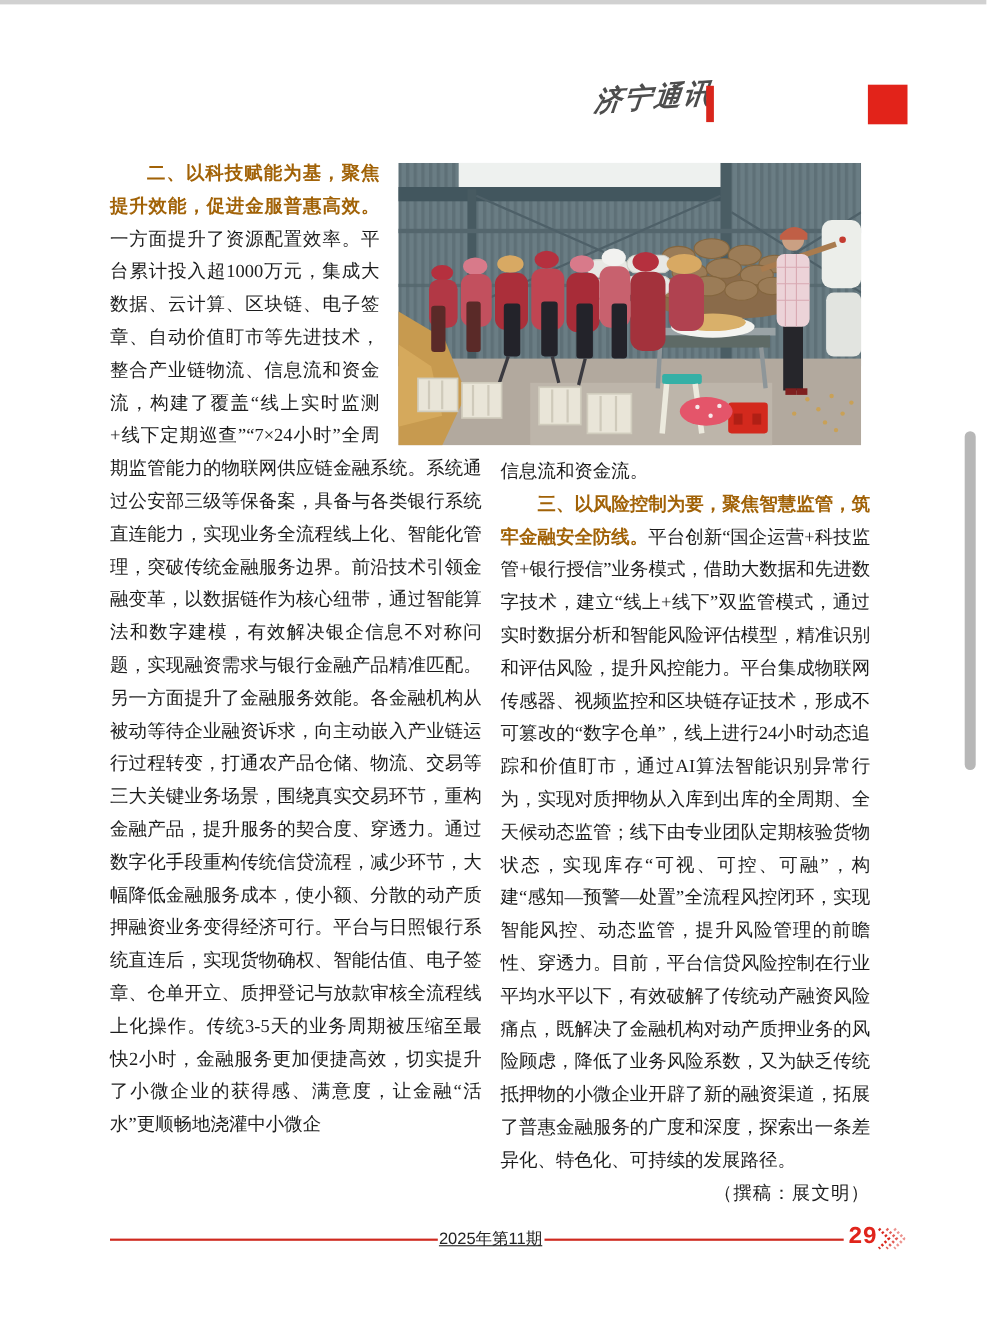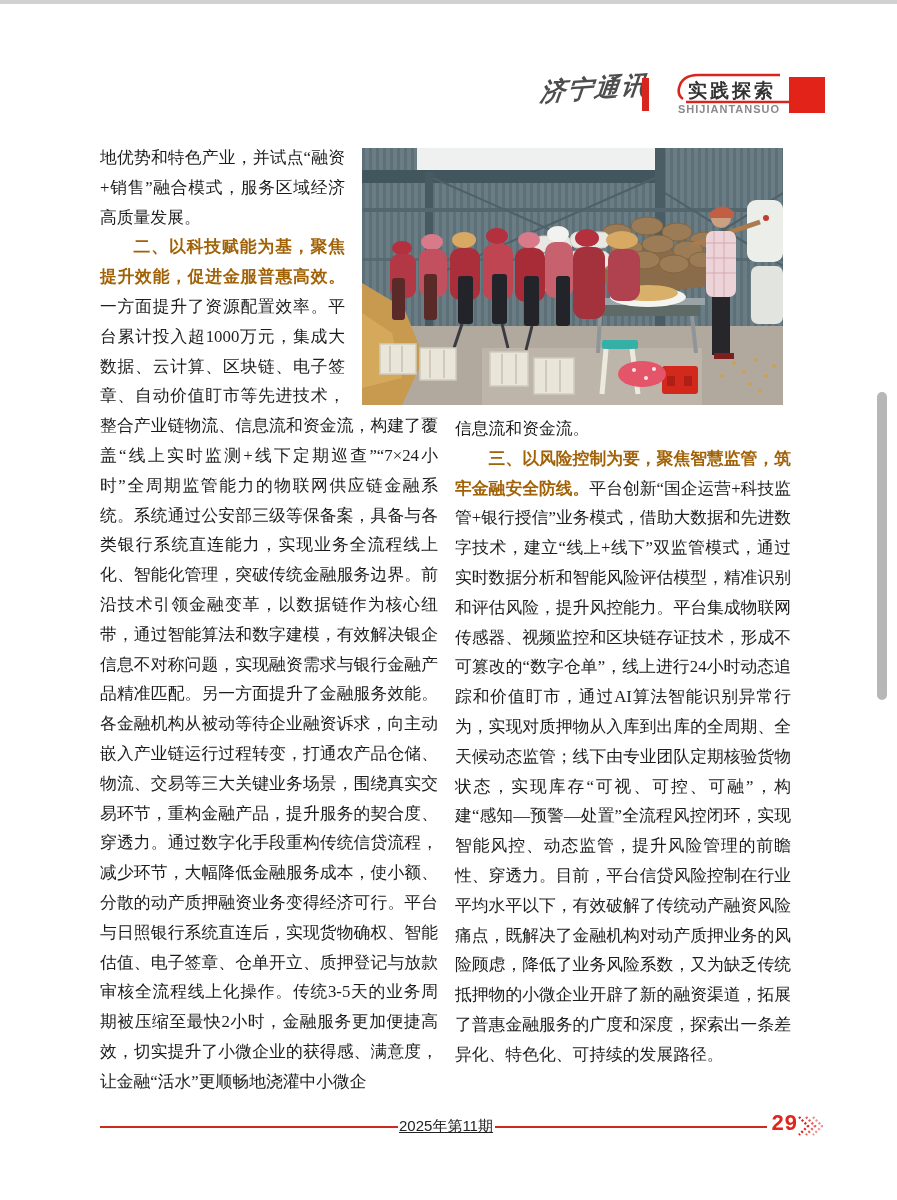--- a/index.html
+++ b/index.html
@@ -50,28 +50,20 @@
 </head>
 <body>
 
 <div class="page">
 
   <div class="top-strip"></div>
   <div class="scrollbar-thumb"></div>
 
   <div class="masthead">济宁通讯</div>
   <div class="red-bar"></div>
-  <div class="badge">
-    <svg class="badge-swoosh" width="136" height="40" viewBox="0 0 136 40">
-      <path d="M124 5 L42 5 Q26 5 23 18 Q21.5 25 27 29" fill="none" stroke="#d9261c" stroke-width="2.6"></path>
-      <line x1="30" y1="32" x2="136" y2="32" stroke="#d9261c" stroke-width="2.6"></line>
-    </svg>
-    <div class="badge-title">实践探索</div>
-    <div class="badge-sub">SHIJIANTANSUO</div>
-  </div>
   <div class="red-square"></div>
 
   <div class="photo">
     <svg width="421" height="257" viewBox="0 0 421 257">
       <defs>
         <pattern id="corr" width="7" height="10" patternUnits="userSpaceOnUse">
           <rect width="7" height="10" fill="#6a7d84"></rect>
           <rect width="3" height="10" fill="#5e7077"></rect>
         </pattern>
       </defs>
@@ -214,27 +206,27 @@
           <circle cx="412" cy="218" r="2"></circle>
           <circle cx="388" cy="236" r="2"></circle>
         <circle cx="360" cy="228" r="2"></circle>
           <circle cx="398" cy="243" r="2"></circle>
       </g>
     </svg>
   </div>
 
   <div class="col col-left">
     <div class="photo-wrap-spacer"></div>
-    <p><span>地优势和特色产业，并试点“融资+销售”融合模式，服务区域经济高质量发展。</span></p>
     <p class="indent"><span class="lead-bold">二、以科技赋能为基，聚焦提升效能，促进金服普惠高效。</span><span>一方面提升了资源配置效率。平台累计投入超1000万元，集成大数据、云计算、区块链、电子签章、自动价值盯市等先进技术，整合产业链物流、信息流和资金流，构建了覆盖“线上实时监测+线下定期巡查”“7×24小时”全周期监管能力的物联网供应链金融系统。系统通过公安部三级等保备案，具备与各类银行系统直连能力，实现业务全流程线上化、智能化管理，突破传统金融服务边界。前沿技术引领金融变革，以数据链作为核心纽带，通过智能算法和数字建模，有效解决银企信息不对称问题，实现融资需求与银行金融产品精准匹配。另一方面提升了金融服务效能。各金融机构从被动等待企业融资诉求，向主动嵌入产业链运行过程转变，打通农产品仓储、物流、交易等三大关键业务场景，围绕真实交易环节，重构金融产品，提升服务的契合度、穿透力。通过数字化手段重构传统信贷流程，减少环节，大幅降低金融服务成本，使小额、分散的动产质押融资业务变得经济可行。平台与日照银行系统直连后，实现货物确权、智能估值、电子签章、仓单开立、质押登记与放款审核全流程线上化操作。传统3-5天的业务周期被压缩至最快2小时，金融服务更加便捷高效，切实提升了小微企业的获得感、满意度，让金融“活水”更顺畅地浇灌中小微企</span></p>
   </div>
 
   <div class="col col-right">
     <p><span>信息流和资金流。</span></p>
     <p class="indent"><span class="lead-bold">三、以风险控制为要，聚焦智慧监管，筑牢金融安全防线。</span><span>平台创新“国企运营+科技监管+银行授信”业务模式，借助大数据和先进数字技术，建立“线上+线下”双监管模式，通过实时数据分析和智能风险评估模型，精准识别和评估风险，提升风控能力。平台集成物联网传感器、视频监控和区块链存证技术，形成不可篡改的“数字仓单”，线上进行24小时动态追踪和价值盯市，通过AI算法智能识别异常行为，实现对质押物从入库到出库的全周期、全天候动态监管；线下由专业团队定期核验货物状态，实现库存“可视、可控、可融”，构建“感知—预警—处置”全流程风控闭环，实现智能风控、动态监管，提升风险管理的前瞻性、穿透力。目前，平台信贷风险控制在行业平均水平以下，有效破解了传统动产融资风险痛点，既解决了金融机构对动产质押业务的风险顾虑，降低了业务风险系数，又为缺乏传统抵押物的小微企业开辟了新的融资渠道，拓展了普惠金融服务的广度和深度，探索出一条差异化、特色化、可持续的发展路径。</span></p>
+    <p class="byline">（撰稿：展文明）</p>
   </div>
 
   <div class="footer-line left"></div>
   <div class="footer-issue">2025年第11期</div>
   <div class="footer-line right"></div>
   <div class="footer-page">29</div>
   <svg class="footer-chevrons" width="26" height="24" viewBox="0 0 26 24">
     <g fill="none" stroke="#d9261c" stroke-width="2.4" stroke-dasharray="2 2">
       <path d="M2 3 L11 12 L2 21"></path>
       <path d="M9 3 L18 12 L9 21" opacity="0.75"></path>

